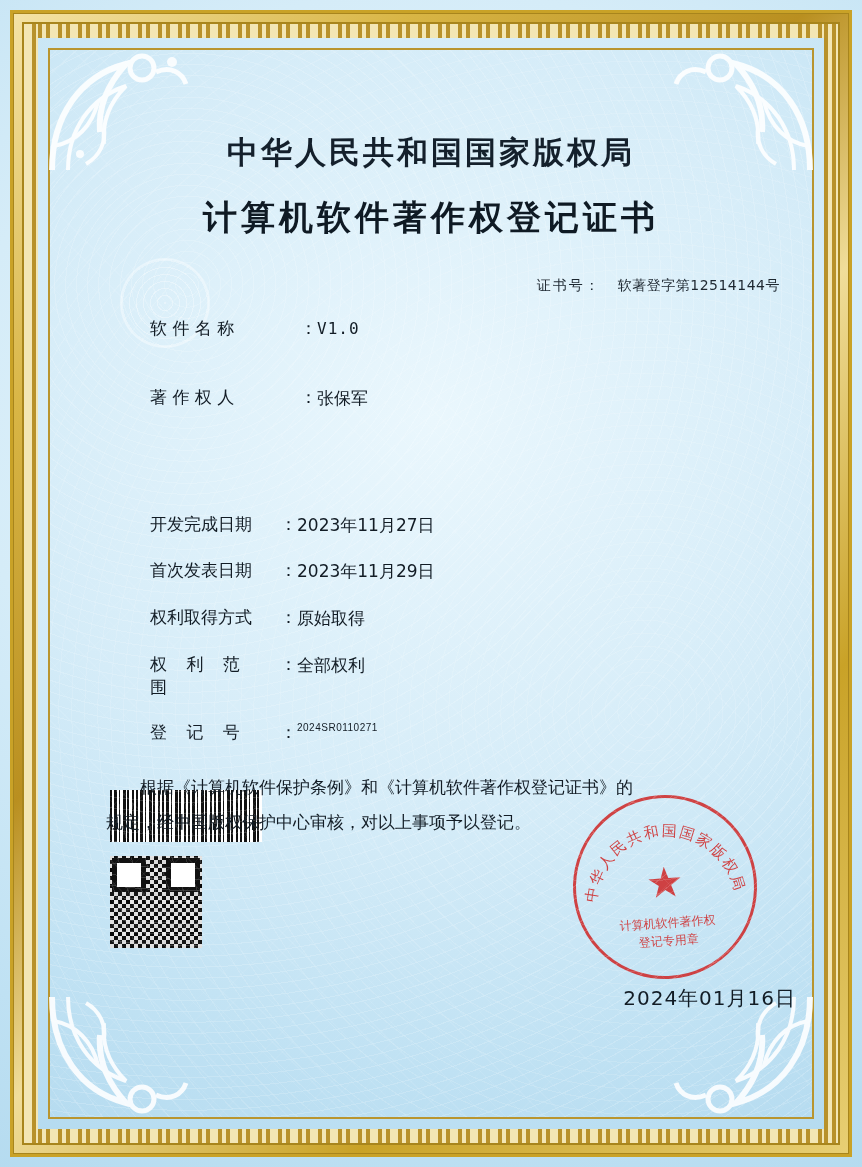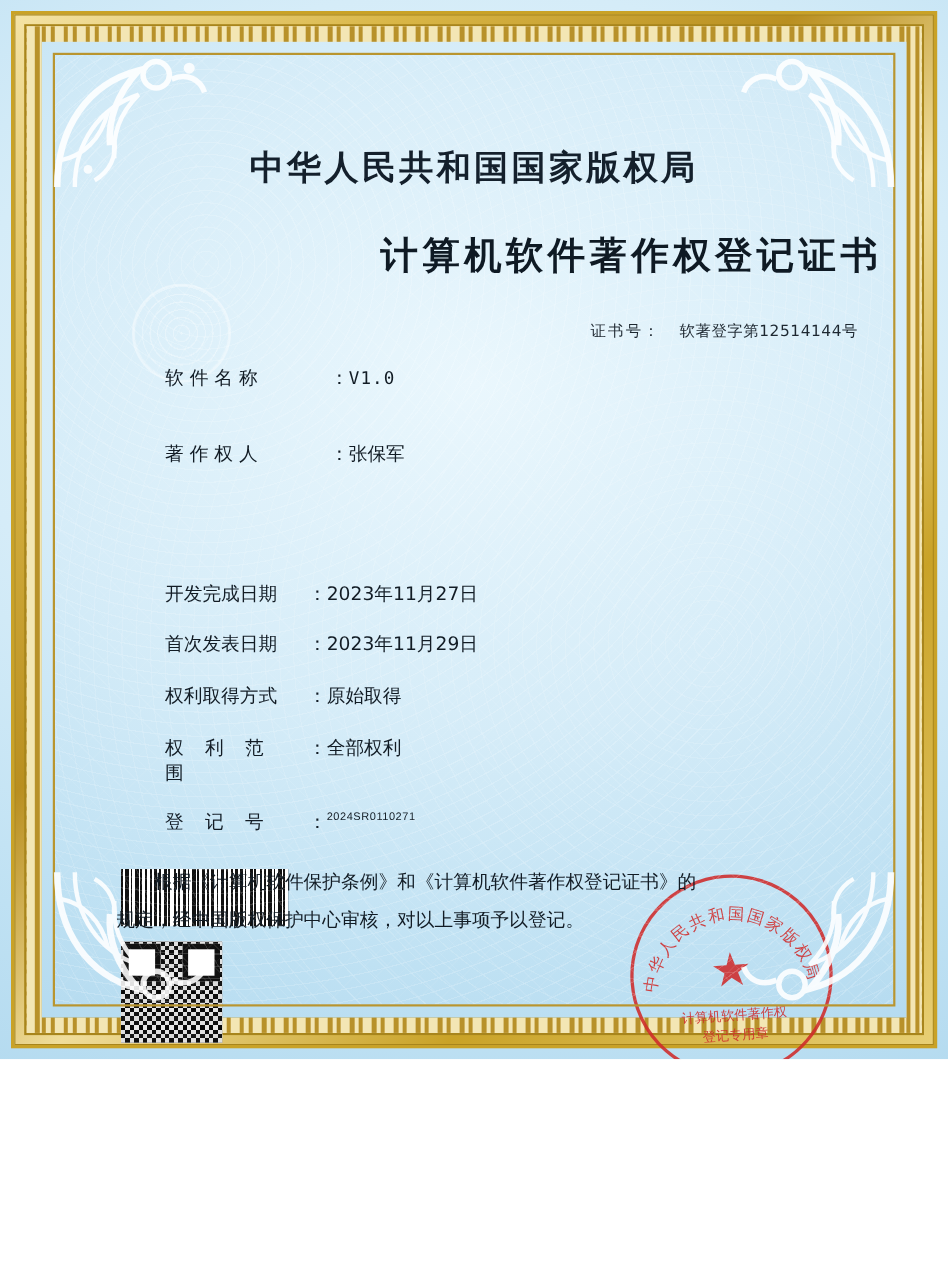--- a/index.html
+++ b/index.html
@@ -6,21 +6,21 @@
     margin: 0;
     padding: 0;
     background: #ffffff;
   }
   body {
     font-family: "Liberation Serif", serif;
   }
   .certificate {
     position: relative;
     width: 862px;
-    height: 963px;
+    height: 1167px;
     box-sizing: border-box;
     overflow: hidden;
     background:
       radial-gradient(ellipse 120% 80% at 50% 35%, #eaf7fd 0%, #d5ecf8 45%, #bfe1f3 75%, #b0d8ee 100%);
   }
   
   .frame-outer {
     position: absolute;
     left: 10px; top: 10px; right: 10px; bottom: 10px;
     border: 3px solid #c9a227;
@@ -105,26 +105,26 @@
   .title-org {
     text-align: center;
     font-family: "DejaVu Serif", serif;
     font-size: 31px;
     letter-spacing: 3px;
     color: #14202c;
     margin-top: 72px;
     font-weight: 600;
   }
   .title-main {
-    text-align: right;
+    text-align: center;
     font-family: "DejaVu Serif", serif;
     font-size: 34px;
     letter-spacing: 4px;
     color: #0f1a24;
-    margin-top: 36px;
+    margin-top: 21px;
     font-weight: 800;
   }
   .cert-no {
     text-align: right;
     margin-top: 36px;
     padding-right: 22px;
     font-family: "DejaVu Sans", sans-serif;
     font-size: 14px;
     color: #1d2730;
     letter-spacing: 0.5px;
@@ -420,14 +420,15 @@
         <textPath href="#arcpath" startOffset="50%">中华人民共和国国家版权局</textPath>
       </text>
     </svg>
     <div class="star">★</div>
     <div class="seal-bottom">
       <div>计算机软件著作权</div>
       <div>登记专用章</div>
     </div>
   </div>
 
+  <div class="issue-date">2024年01月16日</div>
 
 </div>
 
 </body></html>

